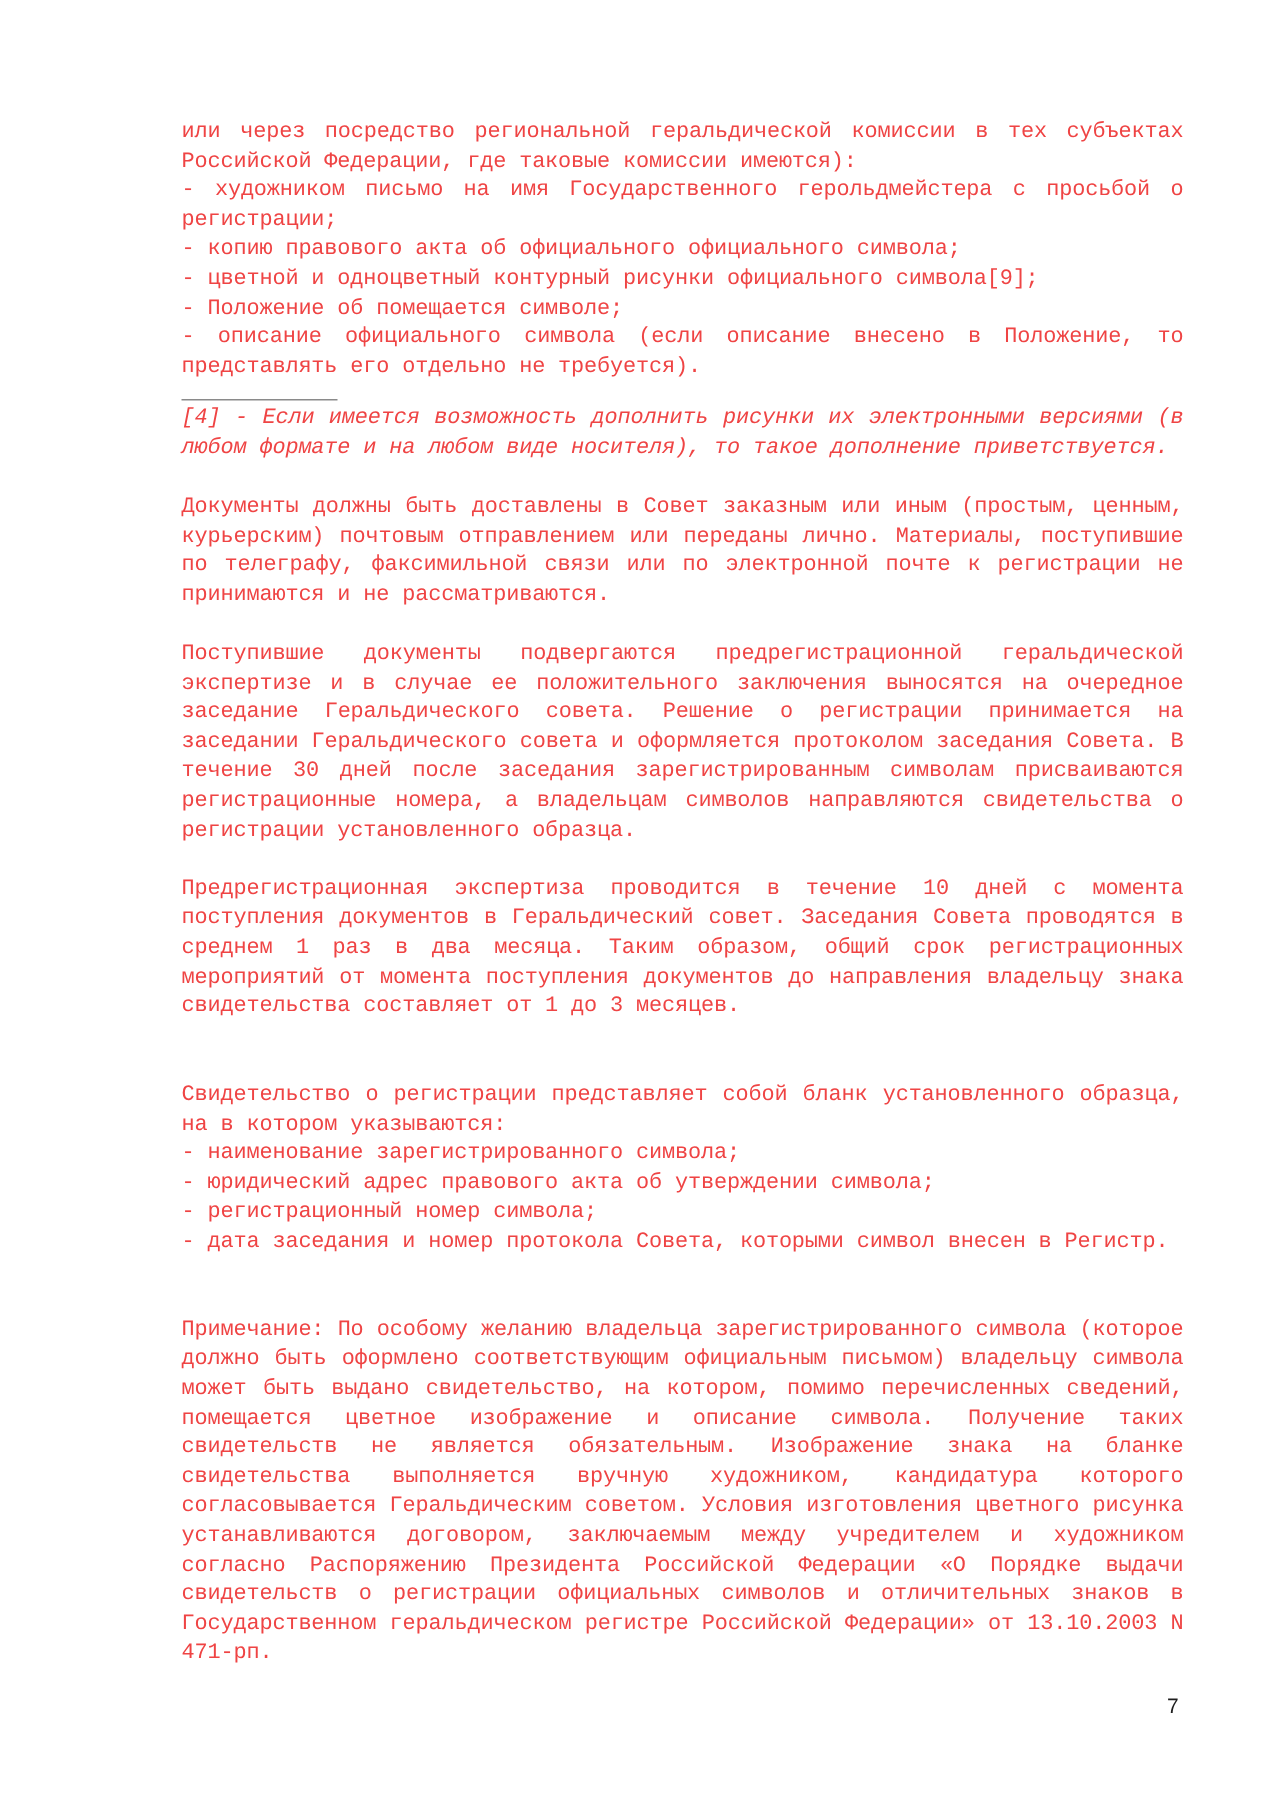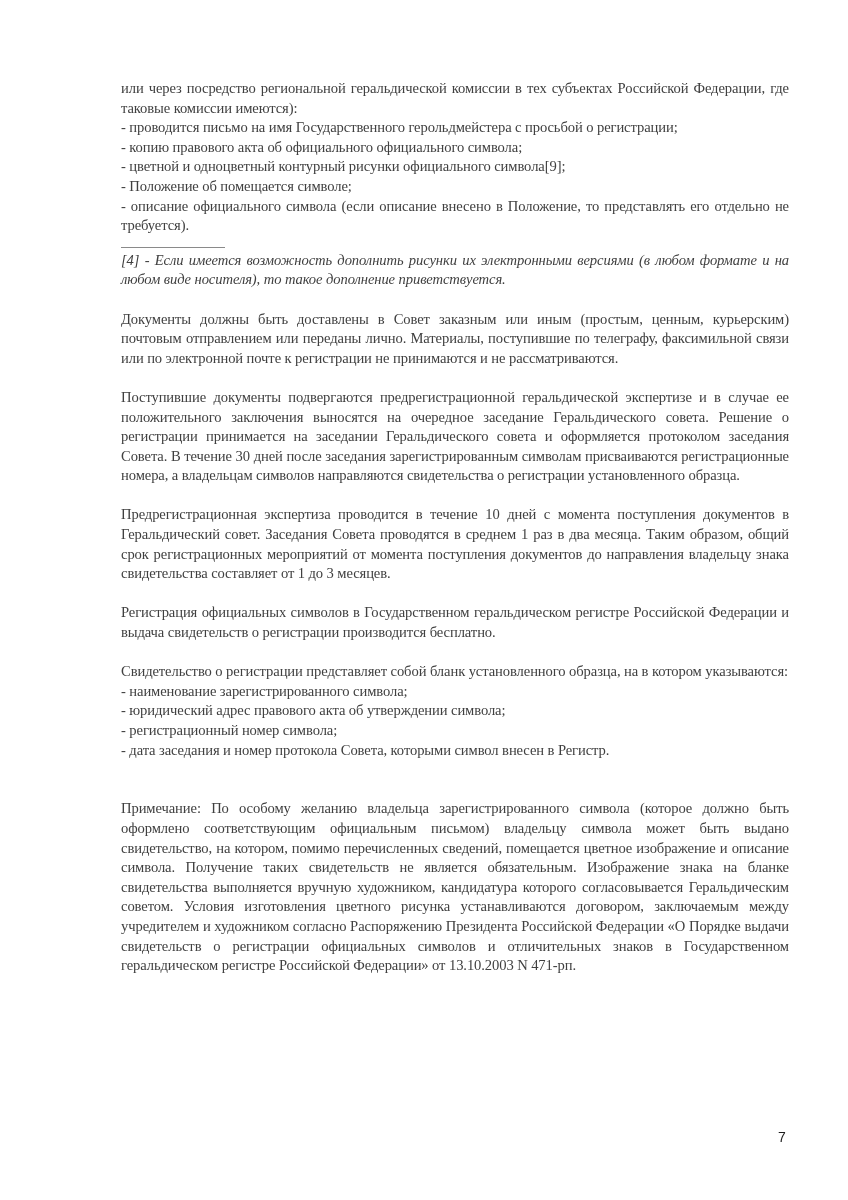--- a/index.html
+++ b/index.html
@@ -11,24 +11,24 @@
       width: 848px;
       height: 1200px;
       position: relative;
       overflow: hidden;
     }
     .page {
       position: absolute;
       left: 121px;
       top: 79px;
       width: 668px;
-      font-family: Liberation Serif, serif;
+      font-family: Liberation Mono, monospace;
       font-size: 14.6px;
       line-height: 19.6px;
-      color: #404040;
+      color: #ef4444;
       letter-spacing: -0.1px;
     }
     .page p {
       margin: 0;
       text-align: justify;
       hyphens: manual;
     }
     .gap { height: 19.6px; }
     .line { display: block; text-align: left; }
     .footnote-sep {
@@ -49,40 +49,39 @@
       font-family: "Liberation Sans", sans-serif;
       font-size: 14px;
       color: #1e1e1e;
     }
   </style>
 </head>
 <body>
 
 <div class="page">
   <p>или через посредство региональной геральдической комиссии в тех субъектах Российской Федерации, где таковые комиссии имеются):</p>
-  <p class="line" style="text-align:justify">- проводится письмо на имя Государственного герольдмейстера с просьбой о регистрации;</p>
+  <p class="line" style="text-align:justify">- художником письмо на имя Государственного герольдмейстера с просьбой о регистрации;</p>
   <p class="line">- копию правового акта об официального официального символа;</p>
   <p class="line">- цветной и одноцветный контурный рисунки официального символа[9];</p>
   <p class="line">- Положение об помещается символе;</p>
   <p>- описание официального символа (если описание внесено в Положение, то представлять его отдельно не требуется).</p>
 
   <div class="footnote-sep"></div>
   <p class="footnote">[4] - Если имеется возможность дополнить рисунки их электронными версиями (в любом формате и на любом виде носителя), то такое дополнение приветствуется.</p>
 
   <div class="gap"></div>
   <p>Документы должны быть доставлены в Совет заказным или иным (простым, ценным, курьерским) почтовым отправлением или переданы лично. Материалы, поступившие по телеграфу, факсимильной связи или по электронной почте к регистрации не принимаются и не рассматриваются.</p>
 
   <div class="gap"></div>
   <p>Поступившие документы подвергаются предрегистрационной геральдической экспертизе и в случае ее положительного заключения выносятся на очередное заседание Геральдического совета. Решение о регистрации принимается на заседании Геральдического совета и оформляется протоколом заседания Совета. В течение 30 дней после заседания зарегистрированным символам присваиваются регистрационные номера, а владельцам символов направляются свидетельства о регистрации установленного образца.</p>
 
   <div class="gap"></div>
   <p>Предрегистрационная экспертиза проводится в течение 10 дней с момента поступления документов в Геральдический совет. Заседания Совета проводятся в среднем 1 раз в два месяца. Таким образом, общий срок регистрационных мероприятий от момента поступления документов до направления владельцу знака свидетельства составляет от 1 до 3 месяцев.</p>
 
   <div class="gap"></div>
-  <p>Регистрация официальных символов в Государственном геральдическом регистре Российской Федерации и выдача свидетельств о регистрации производится бесплатно.</p>
 
   <div class="gap"></div>
   <p>Свидетельство о регистрации представляет собой бланк установленного образца, на в котором указываются:</p>
   <p class="line">- наименование зарегистрированного символа;</p>
   <p class="line">- юридический адрес правового акта об утверждении символа;</p>
   <p class="line">- регистрационный номер символа;</p>
   <p class="line">- дата заседания и номер протокола Совета, которыми символ внесен в Регистр.</p>
 
   <div class="gap"></div>
 

